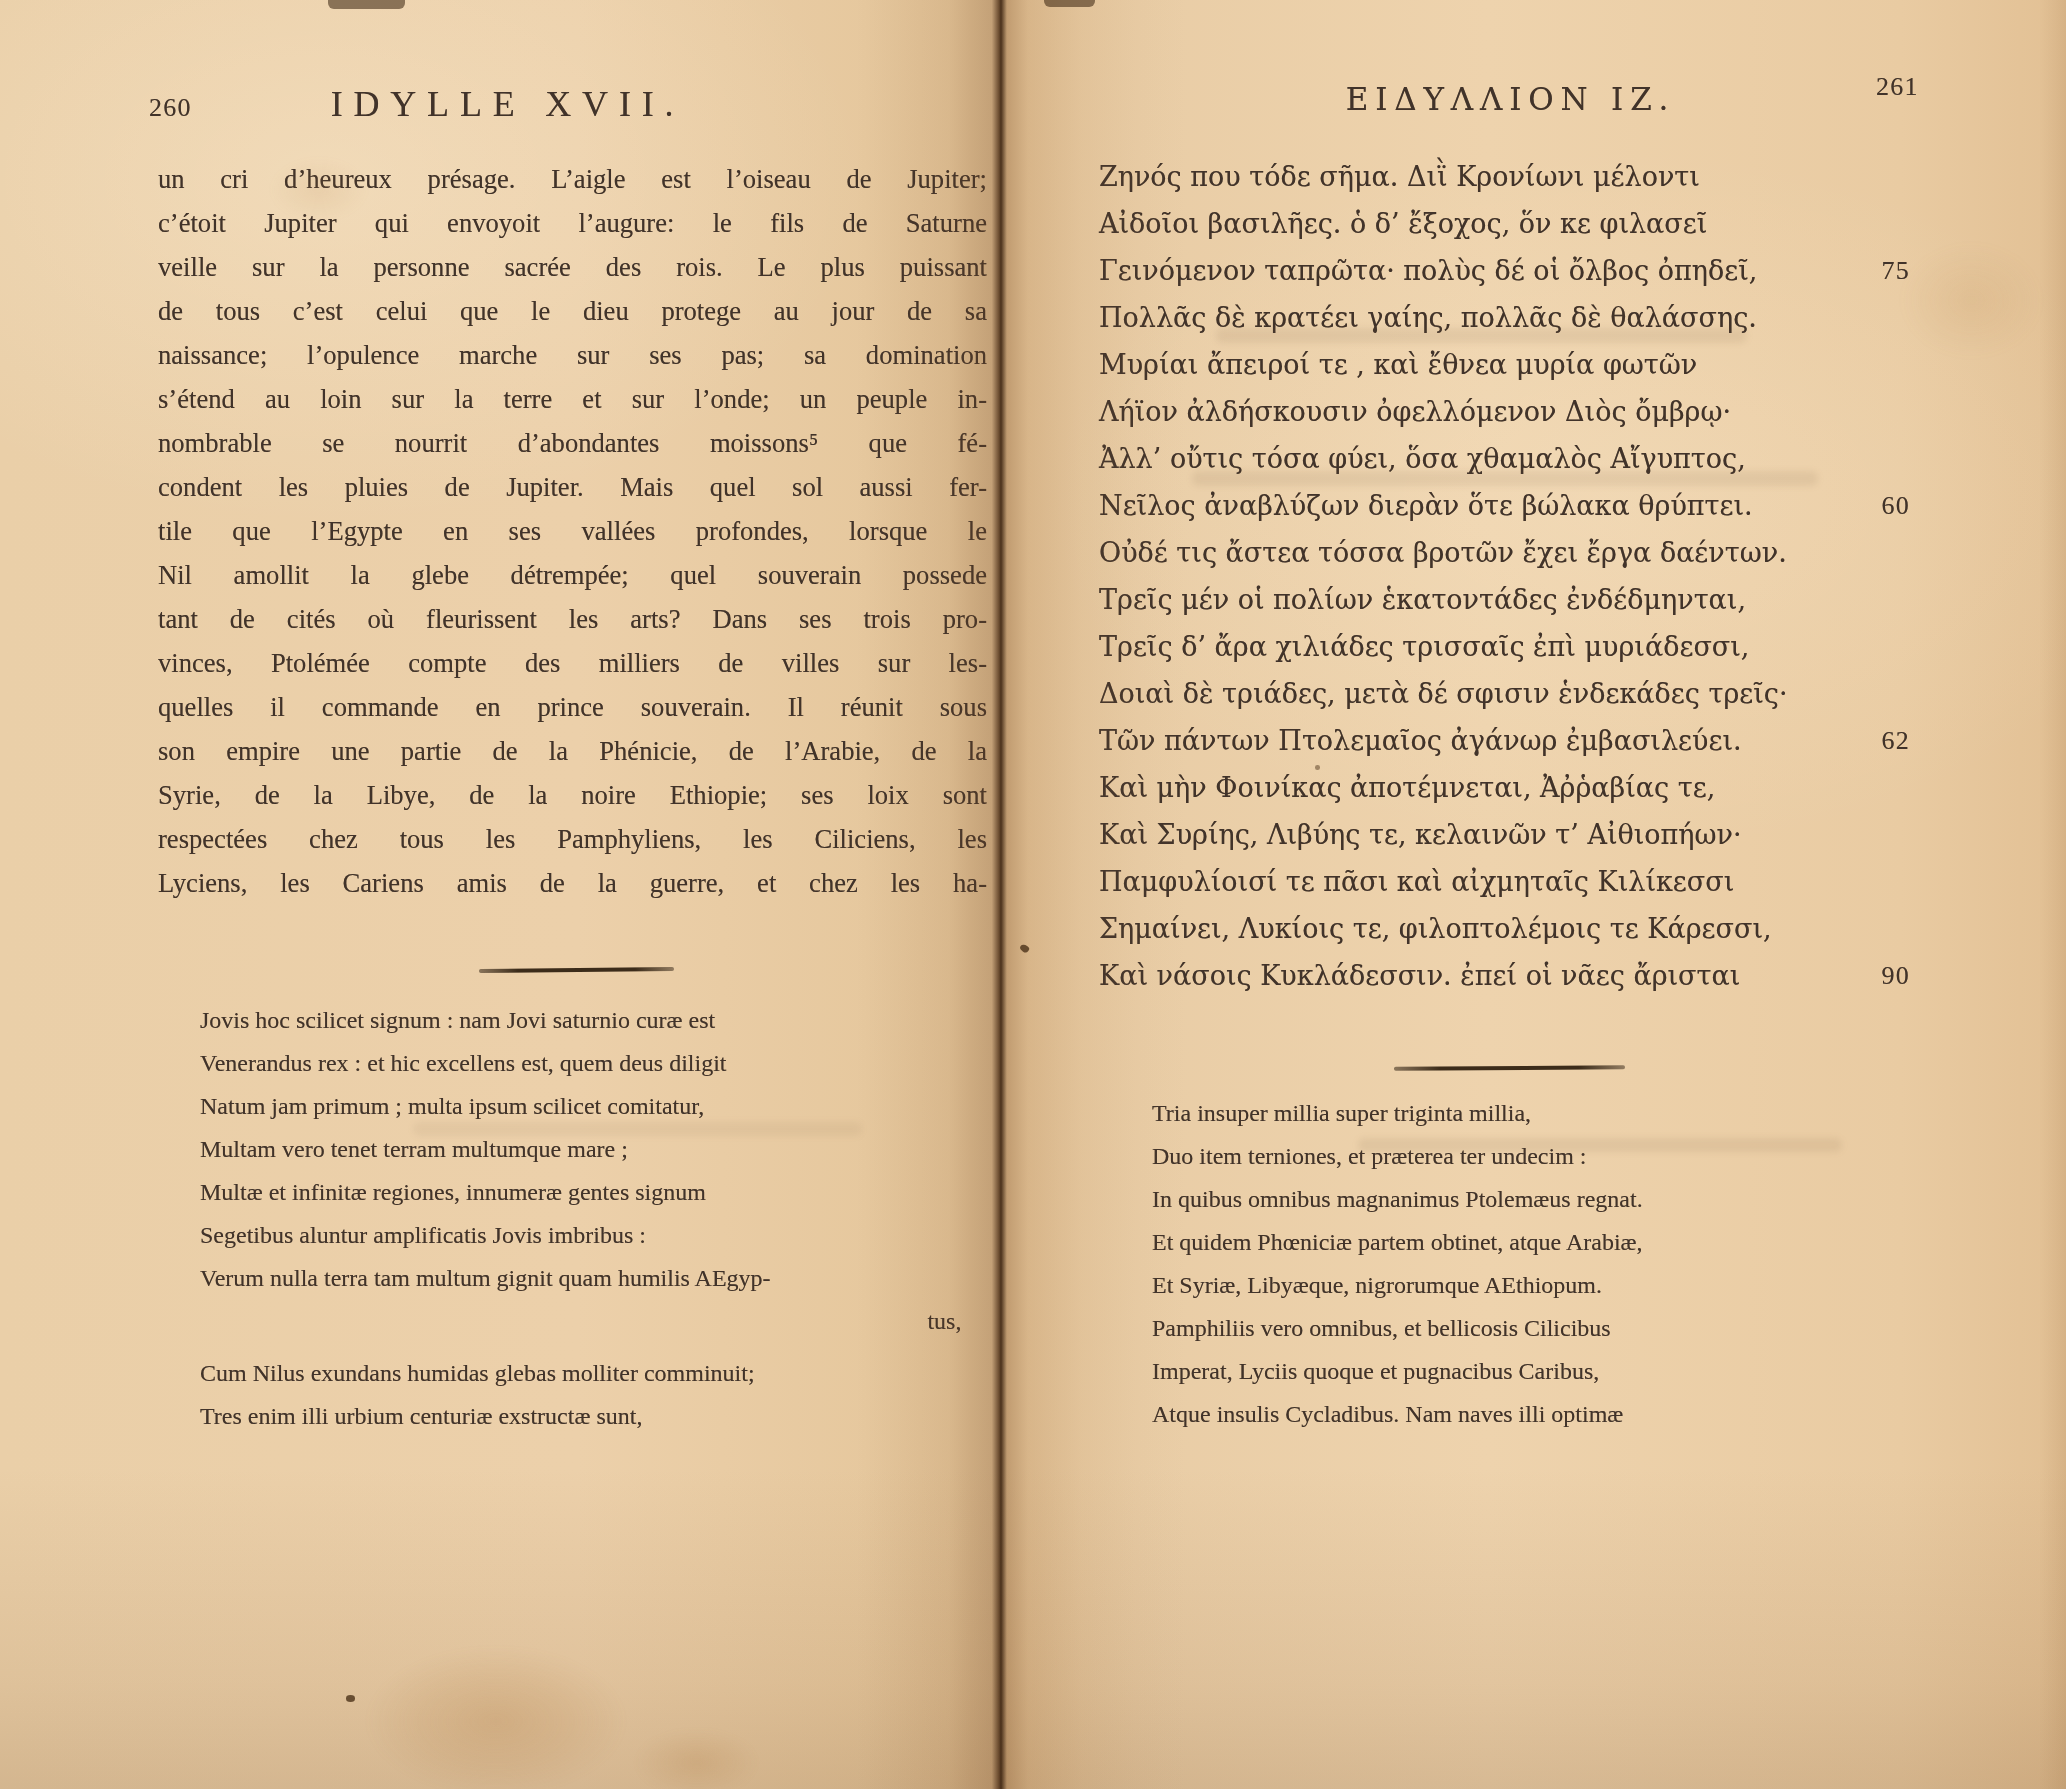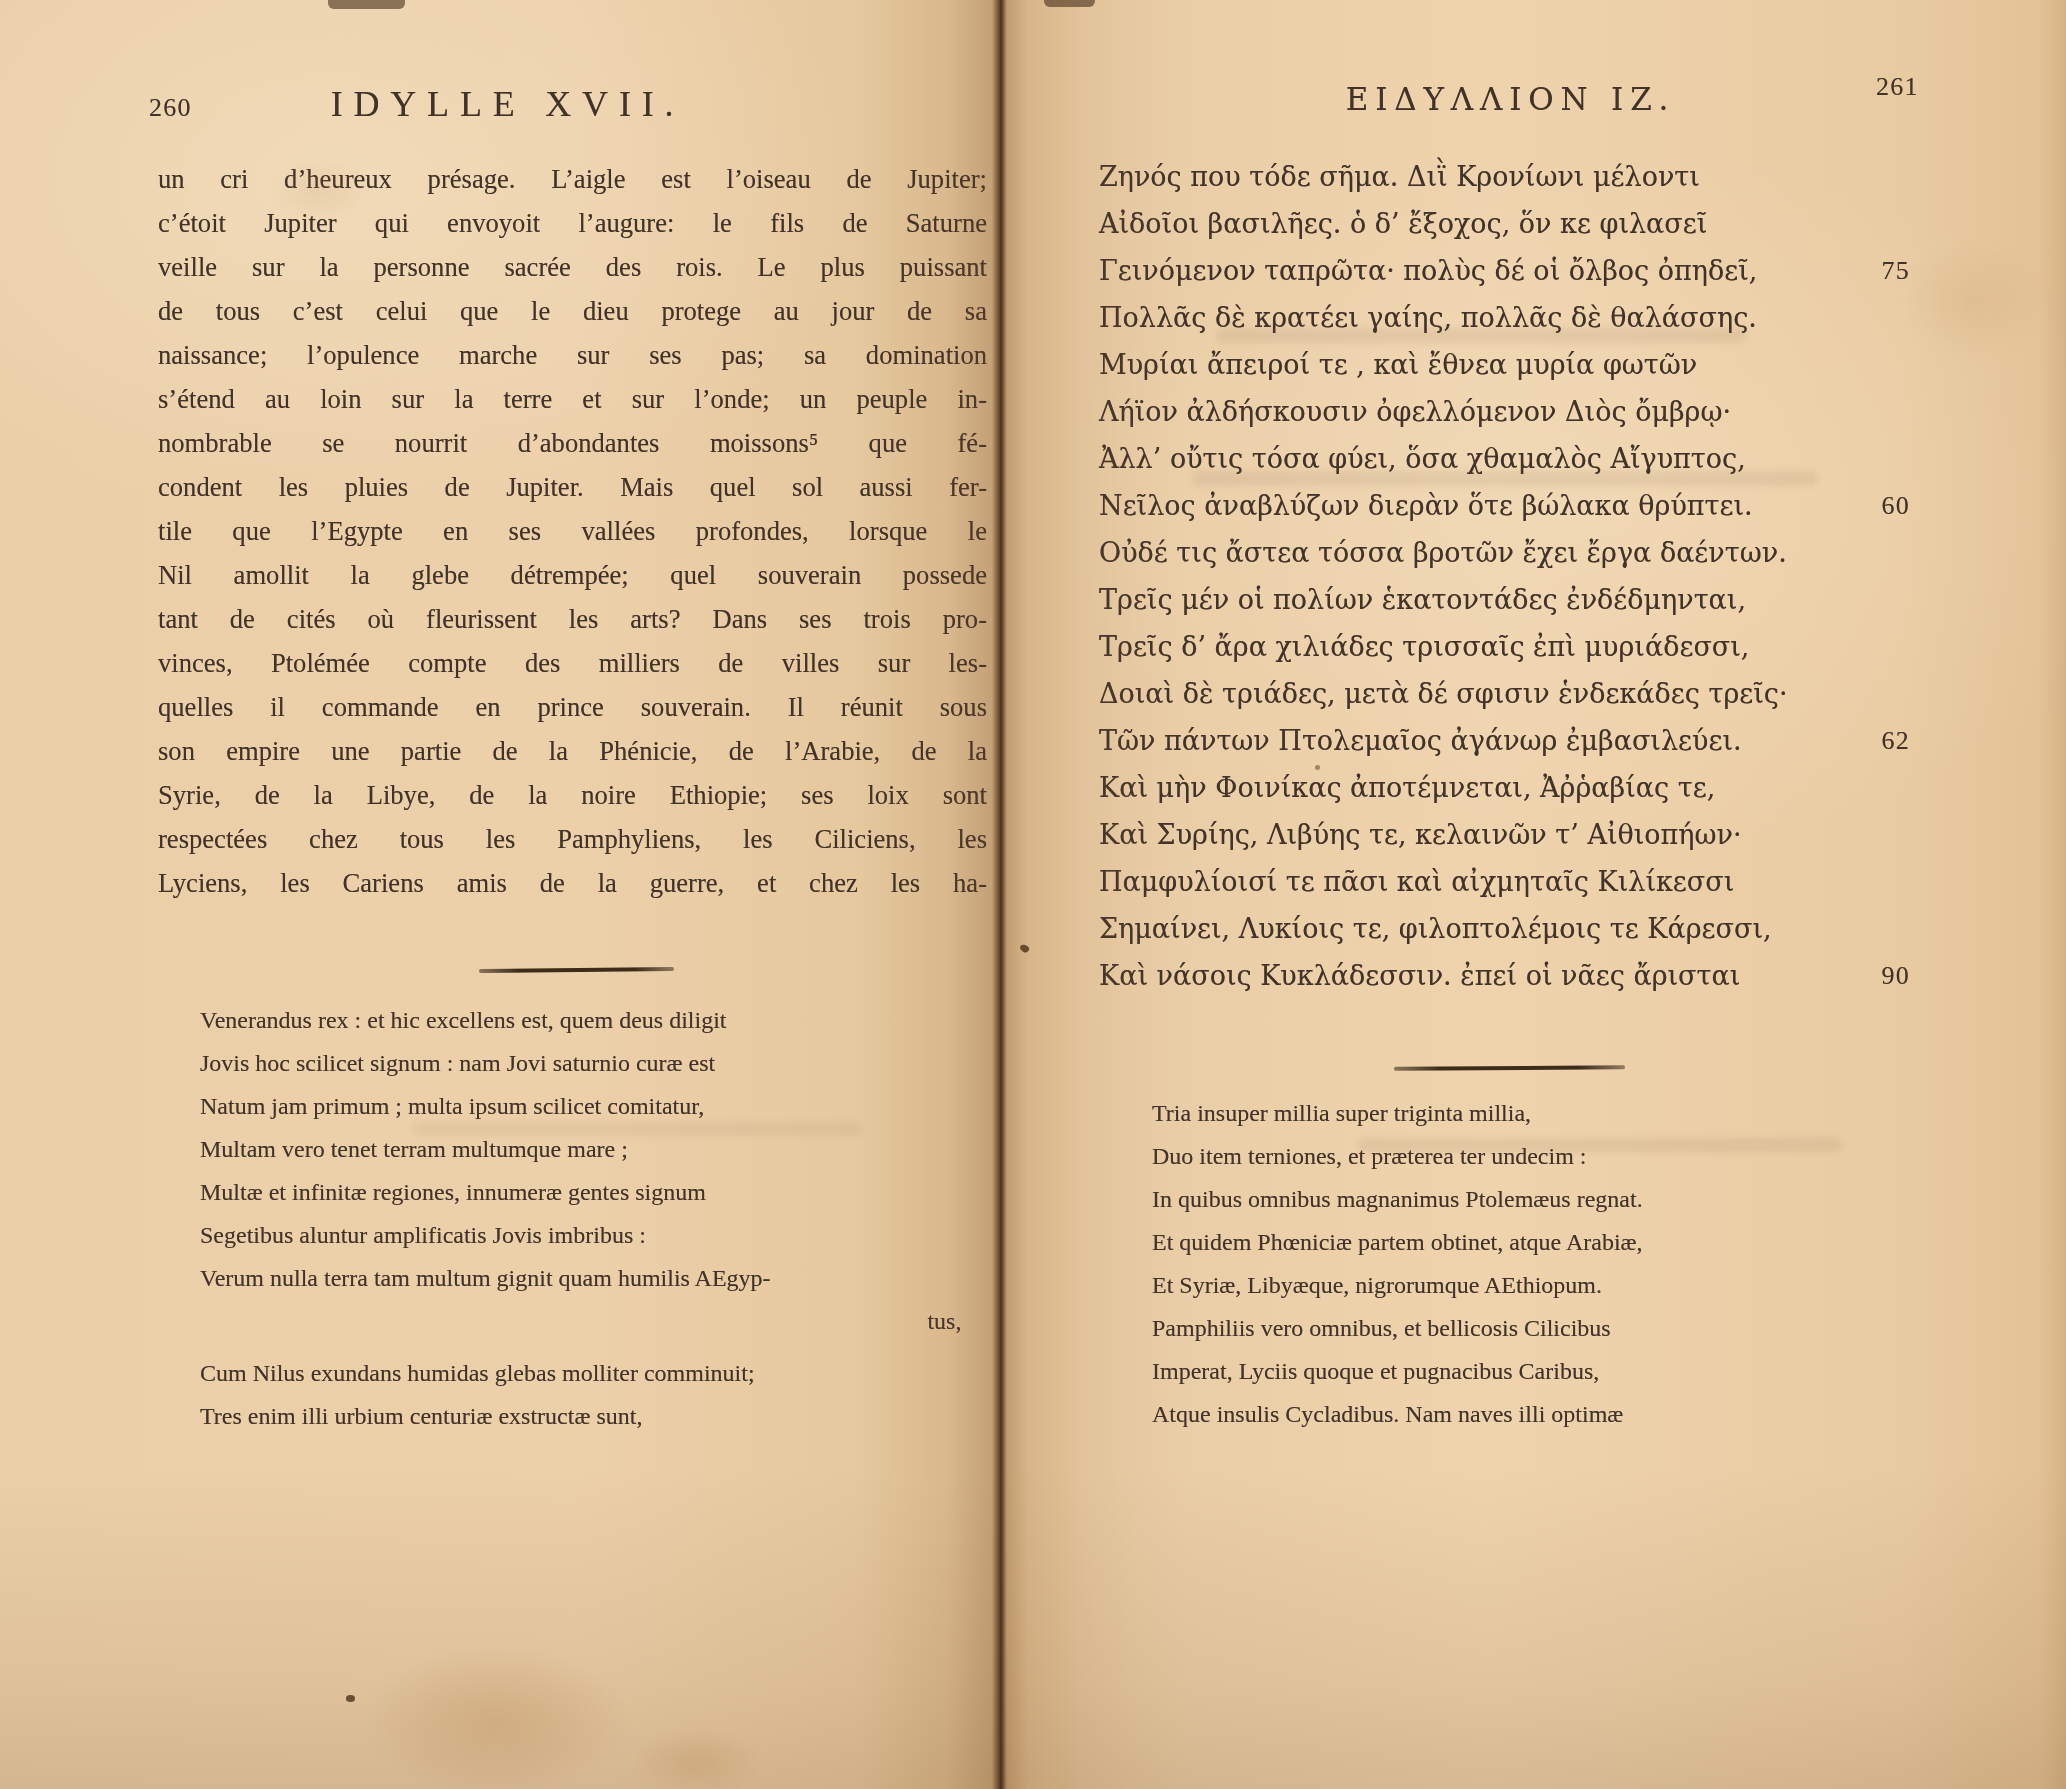--- a/index.html
+++ b/index.html
@@ -93,22 +93,22 @@
       <div class="fr-line">quelles il commande en prince souverain. Il réunit sous</div>
       <div class="fr-line">son empire une partie de la Phénicie, de l’Arabie, de la</div>
       <div class="fr-line">Syrie, de la Libye, de la noire Ethiopie; ses loix sont</div>
       <div class="fr-line">respectées chez tous les Pamphyliens, les Ciliciens, les</div>
       <div class="fr-line">Lyciens, les Cariens amis de la guerre, et chez les ha-</div>
     </div>
 
   <div class="divider dl"></div>
 
   <div class="txt foot-left">
+      <div class="fn-line">Jovis hoc scilicet signum : nam Jovi saturnio curæ est</div>
       <div class="fn-line">Venerandus rex : et hic excellens est, quem deus diligit</div>
-      <div class="fn-line">Jovis hoc scilicet signum : nam Jovi saturnio curæ est</div>
       <div class="fn-line">Natum jam primum ; multa ipsum scilicet comitatur,</div>
       <div class="fn-line">Multam vero tenet terram multumque mare ;</div>
       <div class="fn-line">Multæ et infinitæ regiones, innumeræ gentes signum</div>
       <div class="fn-line">Segetibus aluntur amplificatis Jovis imbribus :</div>
       <div class="fn-line">Verum nulla terra tam multum gignit quam humilis AEgyp-</div>
       <div class="fn-line hang"><span>tus,</span></div>
       <div class="fn-line">Cum Nilus exundans humidas glebas molliter comminuit;</div>
       <div class="fn-line">Tres enim illi urbium centuriæ exstructæ sunt,</div>
     </div>
 

